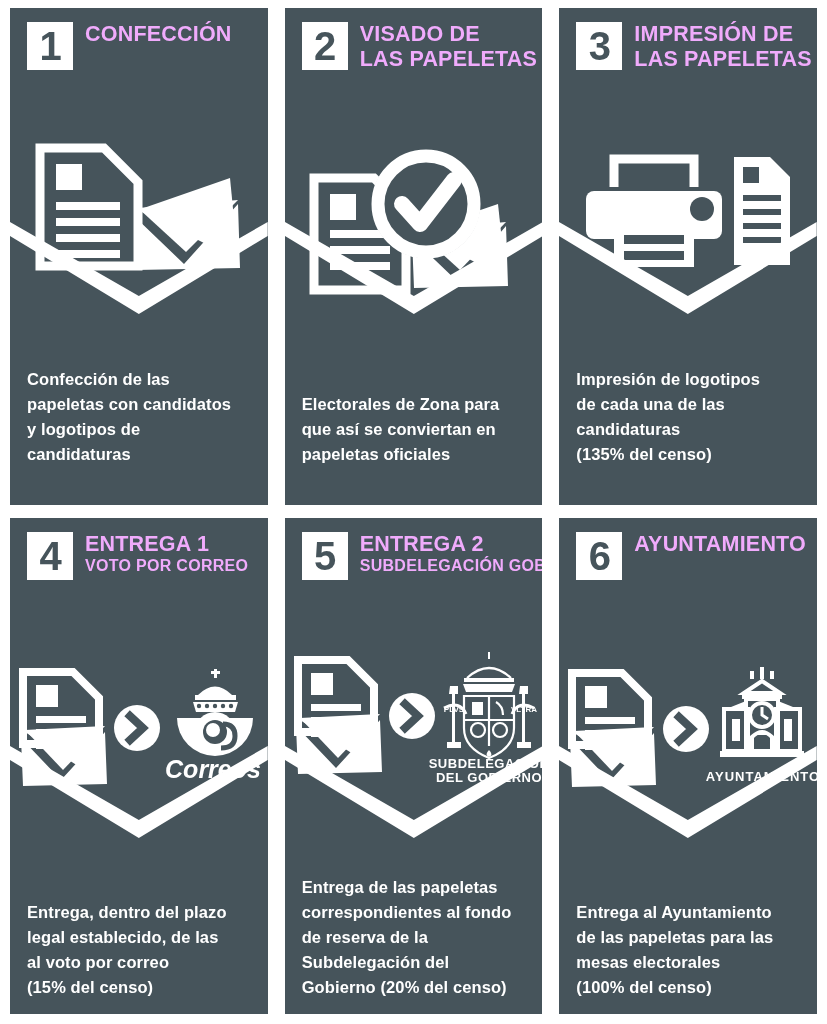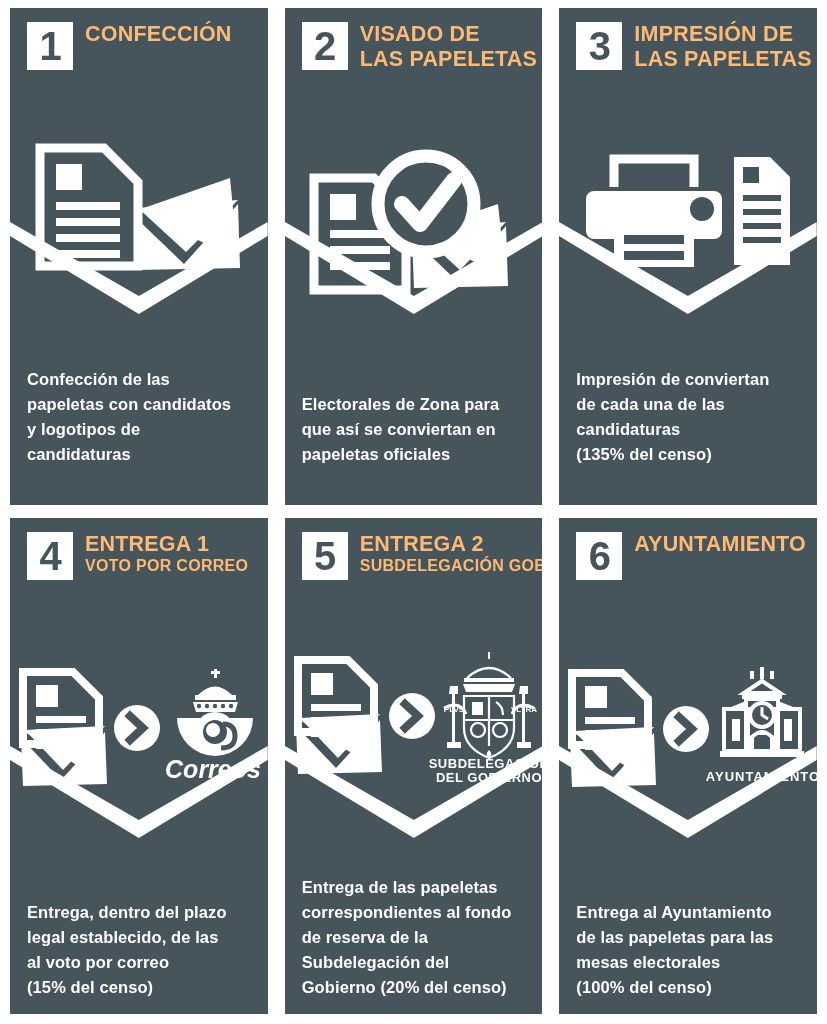--- a/index.html
+++ b/index.html
@@ -57,21 +57,21 @@
     line-height: 48px;
     text-align: center;
     flex: 0 0 auto;
     letter-spacing: -1px;
   }
   .title-wrap {
     padding-top: 0px;
     min-width: 0;
   }
   .title-line {
-    color: #fdba74;
+    color: #f0abfc;
     font-size: 21.5px;
     font-weight: bold;
     line-height: 25px;
     letter-spacing: 0.2px;
     white-space: nowrap;
   }
   .title-line.sub-small {
     font-size: 16px;
     line-height: 18px;
     letter-spacing: 0.3px;
@@ -215,21 +215,21 @@
           <rect x="163" y="52" width="38" height="6" fill="#46545b"></rect>
           <rect x="163" y="66" width="38" height="6" fill="#46545b"></rect>
           <rect x="163" y="80" width="38" height="6" fill="#46545b"></rect>
           <rect x="163" y="94" width="38" height="6" fill="#46545b"></rect>
         </svg>
       </div>
       <svg class="swoosh row1" viewBox="0 0 270 112" preserveAspectRatio="none">
         <path d="M0 0 L135 74 L270 0 L270 14 L135 92 L0 14 Z" fill="#ffffff"></path>
       </svg>
       <div class="card-body">
-        <div class="body-line">Impresión de conviertan</div>
+        <div class="body-line">Impresión de logotipos</div>
         <div class="body-line">de cada una de las</div>
         <div class="body-line">candidaturas</div>
         <div class="body-line">(135% del censo)</div>
       </div>
     </div>
 
   </div>
 
   <div class="row row2">
 

